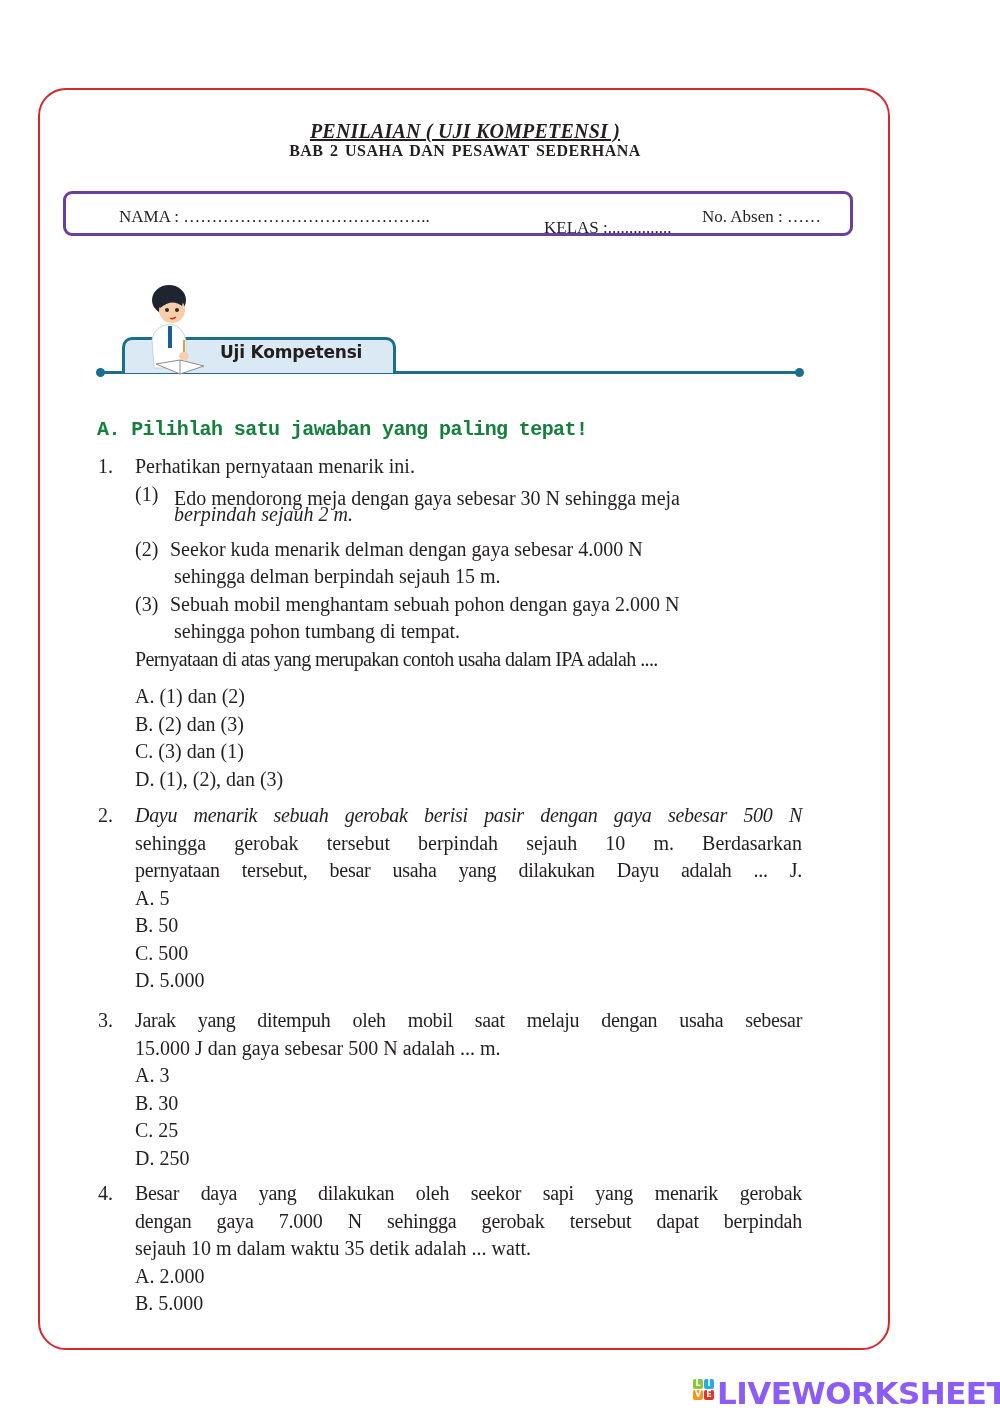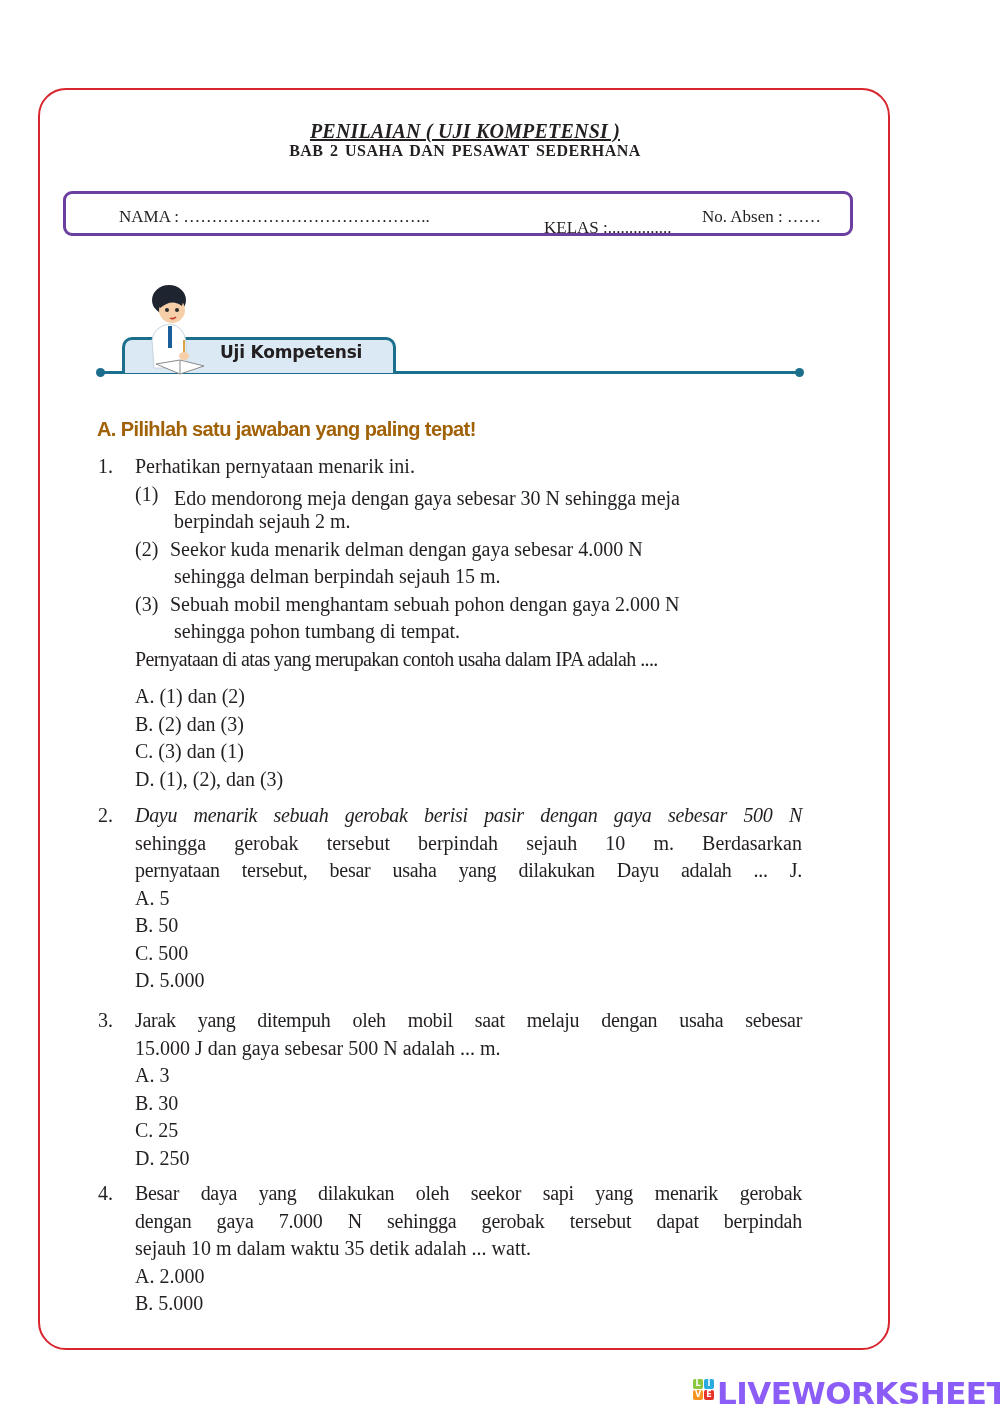--- a/index.html
+++ b/index.html
@@ -29,22 +29,22 @@
   .banner .dot.r { right: 2px; }
   .banner .tab { position: absolute; left: 26px; top: 57px; width: 274px; height: 36px;
                  background: #dbe9f4; border: 3px solid #1b6f8c; border-bottom: none;
                  border-radius: 10px 10px 0 0; box-sizing: border-box; }
   .banner .tab-label { position: absolute; left: 124px; top: 62px;
                        font-family: "DejaVu Sans", sans-serif; font-weight: bold;
                        font-size: 17px; color: #231f20; letter-spacing: -0.2px; }
   .banner .boy { position: absolute; left: 40px; top: 0; width: 75px; height: 100px; }
 
   .section-heading { position: absolute; left: 97px; top: 418px;
-                     font-family: Liberation Sans, sans-serif; font-weight: bold; font-size: 20px;
-                     color: #a16207; letter-spacing: -0.6px; }
+                     font-family: Liberation Mono, monospace; font-weight: bold; font-size: 20px;
+                     color: #15803d; letter-spacing: -0.6px; }
 
   .q { position: absolute; left: 0; width: 1000px; font-size: 20px; line-height: 27.5px; }
   .qnum { position: absolute; left: 98px; }
   .qline { position: absolute; left: 135px; white-space: nowrap; }
   .justify { width: 667px; text-align: justify; text-align-last: justify; }
   .sub { position: absolute; left: 135px; white-space: nowrap; }
   .sub-cont { position: absolute; left: 174px; white-space: nowrap; }
   .opt { position: absolute; left: 135px; white-space: nowrap; }
 
   .logo { position: absolute; left: 693px; top: 1377px; height: 30px; }
@@ -99,21 +99,21 @@
 </div>
 
 <div class="section-heading">A. Pilihlah satu jawaban yang paling tepat!</div>
 
 <div class="q" style="top:453px;">
   <span class="qnum" style="top:0;">1.</span>
   <span class="qline" style="top:0;">Perhatikan pernyataan menarik ini.</span>
 
   <span class="sub" style="top:27.5px;">(1)</span>
   <span class="sub-cont" style="top:32px;">Edo mendorong meja dengan gaya sebesar 30 N sehingga meja</span>
-  <span class="sub-cont" style="top:55px;">berpindah sejauh 2 m.</span>
+  <span class="sub-cont" style="top:48px;font-style:italic;">berpindah sejauh 2 m.</span>
 
   <span class="sub" style="top:82.5px;">(2)</span>
   <span class="sub-cont" style="top:82.5px; left:170px;">Seekor kuda menarik delman dengan gaya sebesar 4.000 N</span>
   <span class="sub-cont" style="top:110px;">sehingga delman berpindah sejauh 15 m.</span>
 
   <span class="sub" style="top:137.5px;">(3)</span>
   <span class="sub-cont" style="top:137.5px; left:170px;">Sebuah mobil menghantam sebuah pohon dengan gaya 2.000  N</span>
   <span class="sub-cont" style="top:165px;">sehingga pohon tumbang di tempat.</span>
 
   <span class="qline" style="top:192.5px; letter-spacing:-0.6px;">Pernyataan di atas yang merupakan contoh usaha dalam IPA adalah ....</span>

